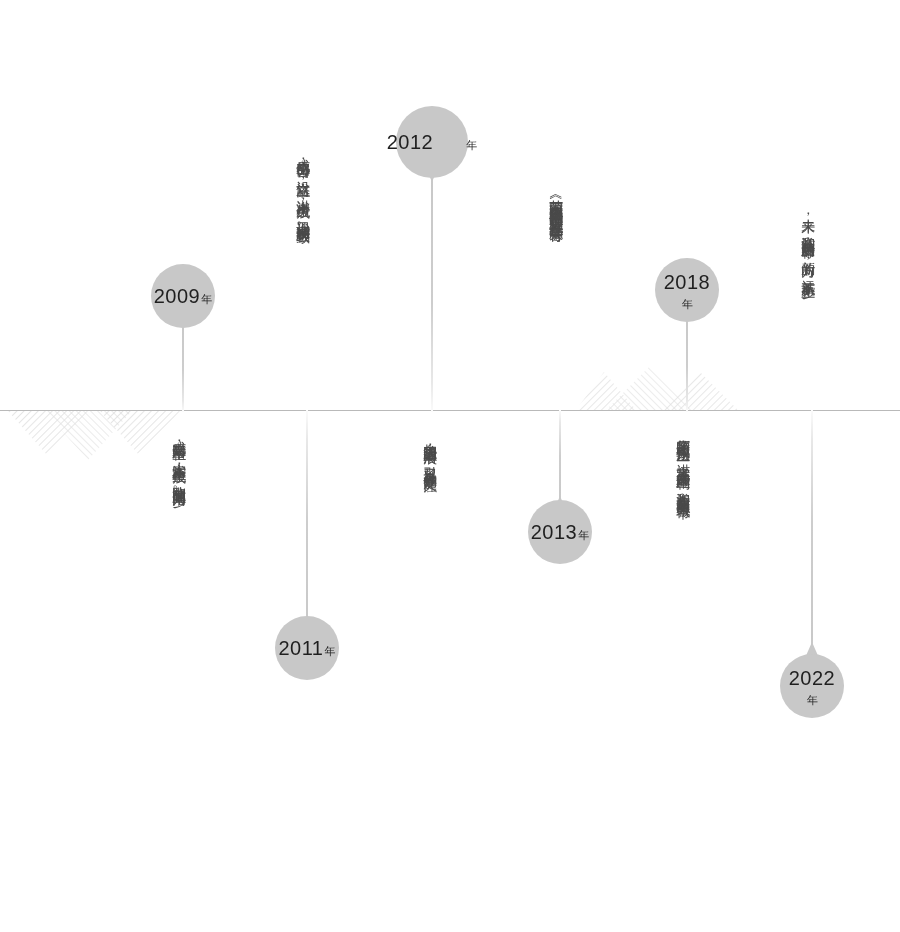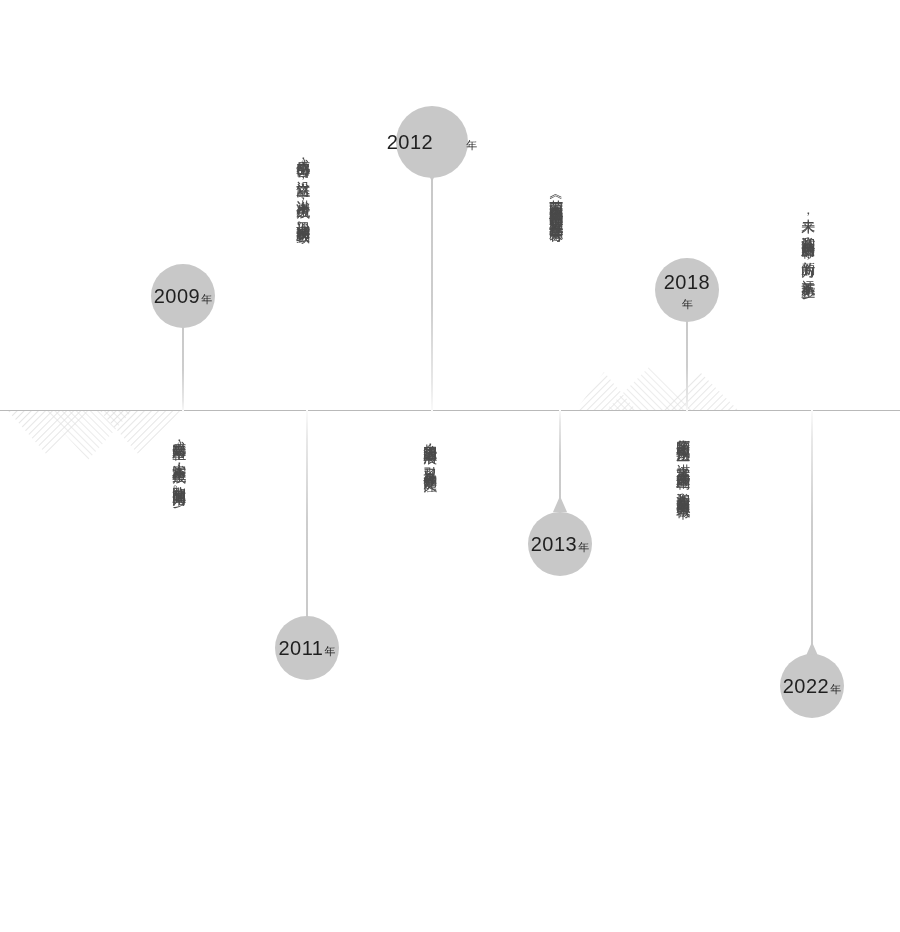--- a/index.html
+++ b/index.html
@@ -165,40 +165,40 @@
     <div class="balloon" style="left:-36px; top:106px; width:72px; height:72px;gap:32px;">
       <span class="year">2012</span>
         <span class="suffix">年</span>
     </div>
   </div>
   <div class="vtext" style="left:419px; top:432px; height:298px;">参加上海国际卫浴展，引起了社会各界的广泛关注。</div>
 
   <div class="marker" style="left:560px; top:0px;">
     <div class="stem up" style="top:410px; height:102px;"></div>
     <div class="flare up" style="top:496px;"></div>
-    <div class="balloon" style="left:-32px; top:512px; width:64px; height:64px;">
+    <div class="balloon" style="left:-32px; top:500px; width:64px; height:64px;">
       <span class="year">2013</span>
         <span class="suffix">年</span>
     </div>
   </div>
   <div class="vtext" style="left:545px; top:188px; height:220px;">荣获《中国绿色建筑陶瓷推荐证书》《中国工程推荐产品》等荣誉称号。</div>
 
   <div class="marker" style="left:687px; top:0px;">
     <div class="stem down" style="top:312px; height:100px;"></div>
     <div class="flare down" style="top:308px;"></div>
     <div class="balloon" style="left:-32px; top:258px; width:64px; height:64px;flex-direction:column;">
       <span class="year">2018</span>
         <span class="suffix">年</span>
     </div>
   </div>
   <div class="vtext" style="left:672px; top:428px; height:220px;">新的厂区正式投入使用，进一步完善了企业的产业结构。和浴专卖店遍布全国各大小城市。</div>
 
   <div class="marker" style="left:812px; top:0px;">
     <div class="stem up" style="top:410px; height:248px;"></div>
     <div class="flare up" style="top:642px;"></div>
-    <div class="balloon" style="left:-32px; top:654px; width:64px; height:64px;">
+    <div class="balloon" style="left:-32px; top:654px; width:64px; height:64px;flex-direction:column;">
       <span class="year">2022</span>
         <span class="suffix">年</span>
     </div>
   </div>
   <div class="vtext" style="left:797px; top:208px; height:200px;">未来，和浴洁具制定新的目标，新的方向，远航从不止步！</div>
 
 </div>
 
 </body></html>

